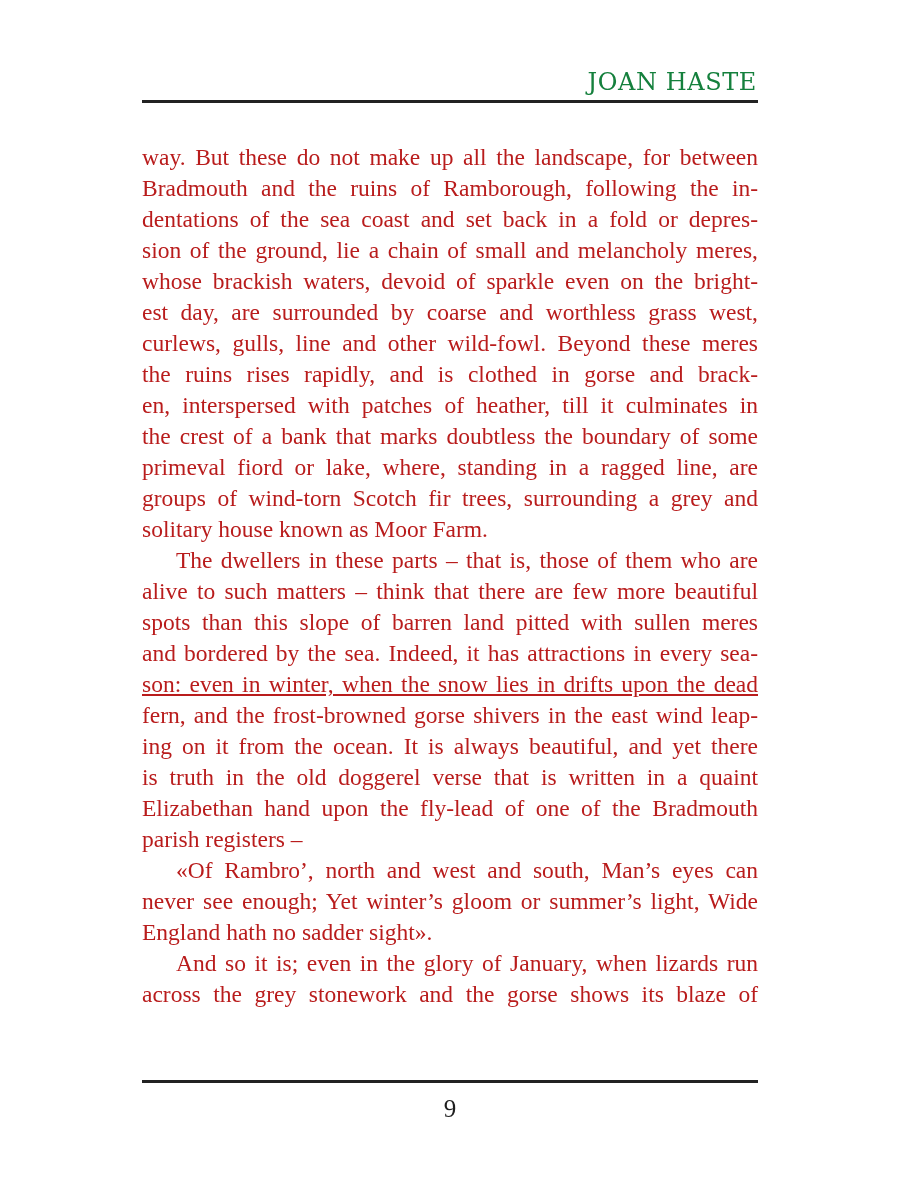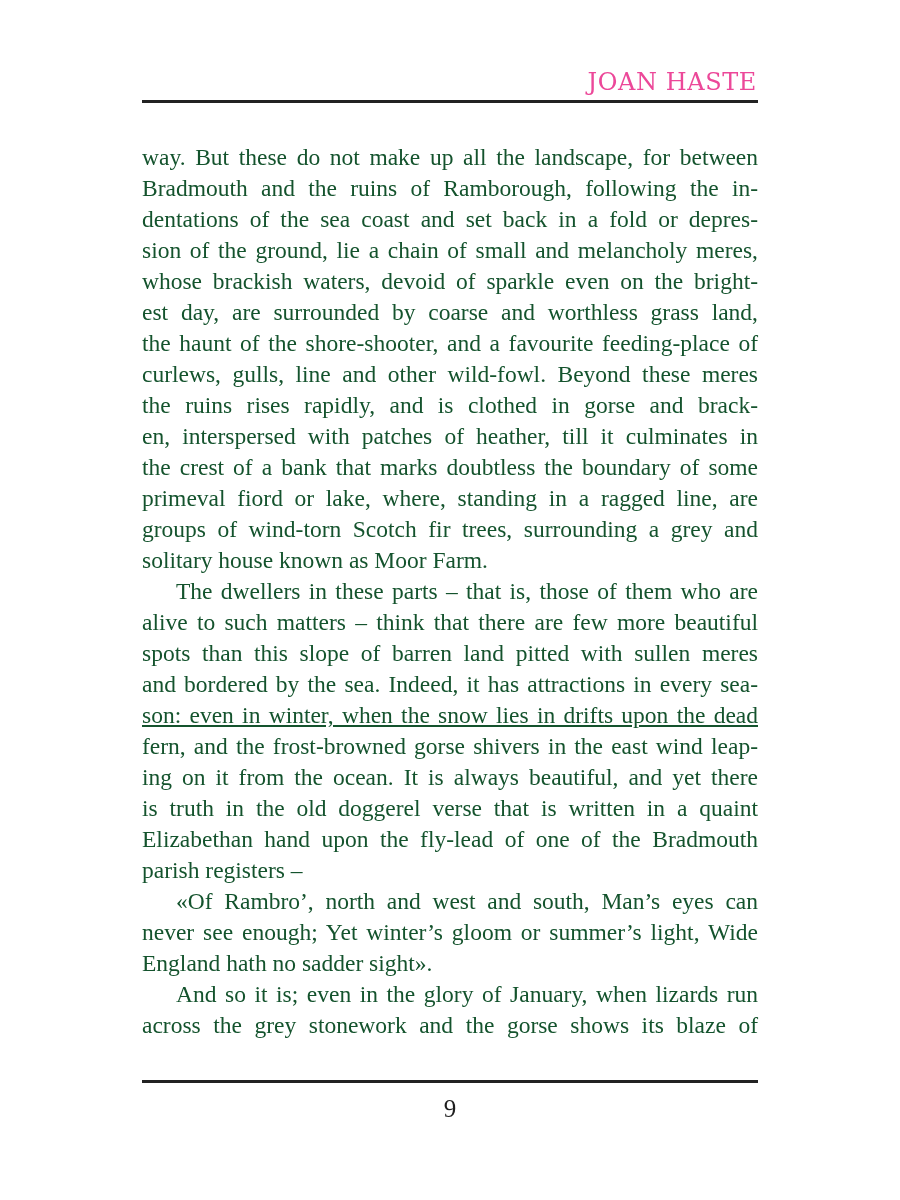--- a/index.html
+++ b/index.html
@@ -15,21 +15,21 @@
       color: #1e1e1e;
     }
     .header-title {
       position: absolute;
       right: 143px;
       top: 68px;
       font-family: "DejaVu Serif", serif;
       font-size: 24px;
       letter-spacing: 0.6px;
       line-height: 28px;
-      color: #ec4899;
+      color: #15803d;
       white-space: nowrap;
     }
     .rule {
       position: absolute;
       left: 142px;
       width: 616px;
       height: 3px;
       background: #222222;
     }
     .rule.top { top: 100px; }
@@ -42,21 +42,21 @@
     }
     .line {
       display: block;
       height: 31px;
       line-height: 31px;
       font-family: "Liberation Serif", serif;
       font-size: 23.5px;
       white-space: nowrap;
       text-align: justify;
       text-align-last: justify;
-      color: #14532d;
+      color: #b91c1c;
     }
     .line.last {
       text-align-last: left;
     }
     .line.indent {
       padding-left: 34px;
       box-sizing: border-box;
     }
     .page-number {
       position: absolute;
@@ -76,22 +76,21 @@
 <div>
   <div class="header-title">JOAN HASTE</div>
   <div class="rule top"></div>
 
   <div class="body-text" id="body-text">
       <span class="line" style="white-space: nowrap; word-spacing: 0px;">way. But these do not make up all the landscape, for between</span>
       <span class="line" style="white-space: nowrap; word-spacing: 0px;">Bradmouth and the ruins of Ramborough, following the in-</span>
       <span class="line" style="white-space: nowrap; word-spacing: 0px;">dentations of the sea coast and set back in a fold or depres-</span>
       <span class="line" style="white-space: nowrap; word-spacing: 0px;">sion of the ground, lie a chain of small and melancholy meres,</span>
       <span class="line" style="white-space: nowrap; word-spacing: 0px;">whose brackish waters, devoid of sparkle even on the bright-</span>
-      <span class="line" style="white-space: nowrap; word-spacing: 0px;">est day, are surrounded by coarse and worthless grass land,</span>
-      <span class="line" style="white-space: nowrap; word-spacing: 0px;">the haunt of the shore-shooter, and a favourite feeding-place of</span>
+      <span class="line" style="white-space: nowrap; word-spacing: 0px;">est day, are surrounded by coarse and worthless grass west,</span>
       <span class="line" style="white-space: nowrap; word-spacing: 0px;">curlews, gulls, line and other wild-fowl. Beyond these meres</span>
       <span class="line" style="white-space: nowrap; word-spacing: 0px;">the ruins rises rapidly, and is clothed in gorse and brack-</span>
       <span class="line" style="white-space: nowrap; word-spacing: 0px;">en, interspersed with patches of heather, till it culminates in</span>
       <span class="line" style="white-space: nowrap; word-spacing: 0px;">the crest of a bank that marks doubtless the boundary of some</span>
       <span class="line" style="white-space: nowrap; word-spacing: 0px;">primeval fiord or lake, where, standing in a ragged line, are</span>
       <span class="line" style="white-space: nowrap; word-spacing: 0px;">groups of wind-torn Scotch fir trees, surrounding a grey and</span>
       <span class="line last">solitary house known as Moor Farm.</span>
       <span class="line indent" style="white-space: nowrap; word-spacing: 0px;">The dwellers in these parts – that is, those of them who are</span>
       <span class="line" style="white-space: nowrap; word-spacing: 0px;">alive to such matters – think that there are few more beautiful</span>
       <span class="line" style="white-space: nowrap; word-spacing: 0px;">spots than this slope of barren land pitted with sullen meres</span>

